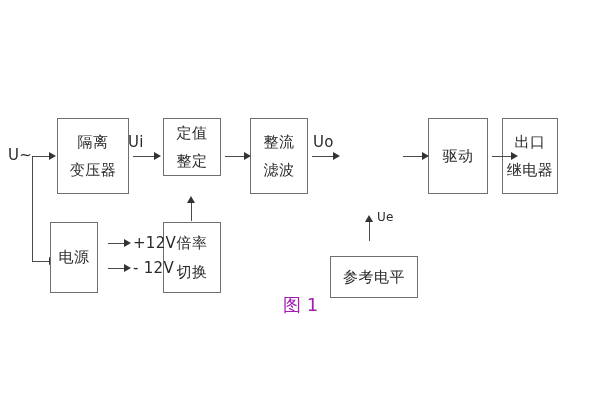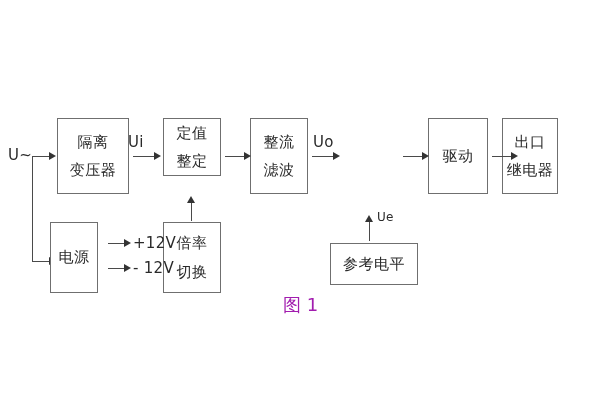--- a/index.html
+++ b/index.html
@@ -111,21 +111,21 @@
 
   <div class="box" style="left:50px; top:222px; width:48px; height:71px;">
     <span>电源</span>
   </div>
 
   <div class="box" style="left:163px; top:222px; width:58px; height:71px;">
     <span>倍率</span>
     <span class="line2">切换</span>
   </div>
 
-  <div class="box" style="left:330px; top:243px; width:88px; height:42px; line-height:1.2;">
+  <div class="box" style="left:330px; top:256px; width:88px; height:42px; line-height:1.2;">
     <span>参考电平</span>
   </div>
 
   <div class="label" style="left:128px; top:133px;">Ui</div>
   <div class="hline" style="left:133px; top:156px; width:22px;"></div>
   <div class="arrow-right" style="left:154px; top:152px;"></div>
 
   <div class="hline" style="left:225px; top:156px; width:20px;"></div>
   <div class="arrow-right" style="left:244px; top:152px;"></div>
 

